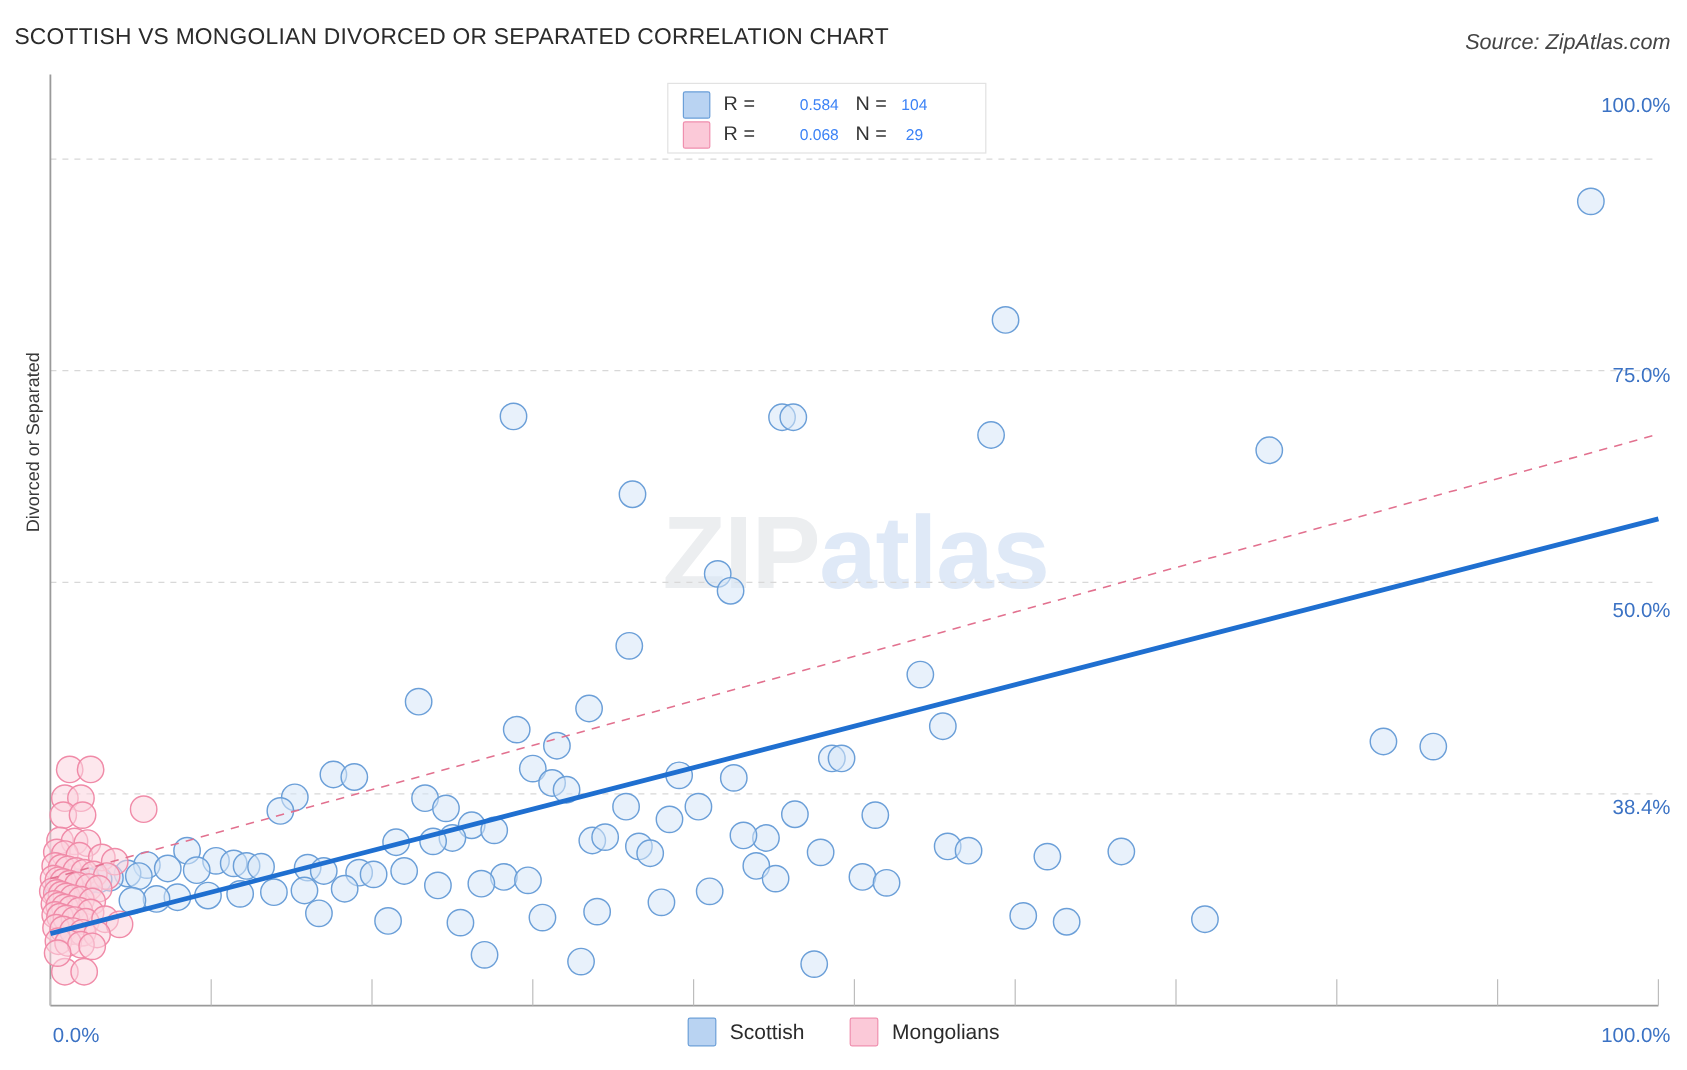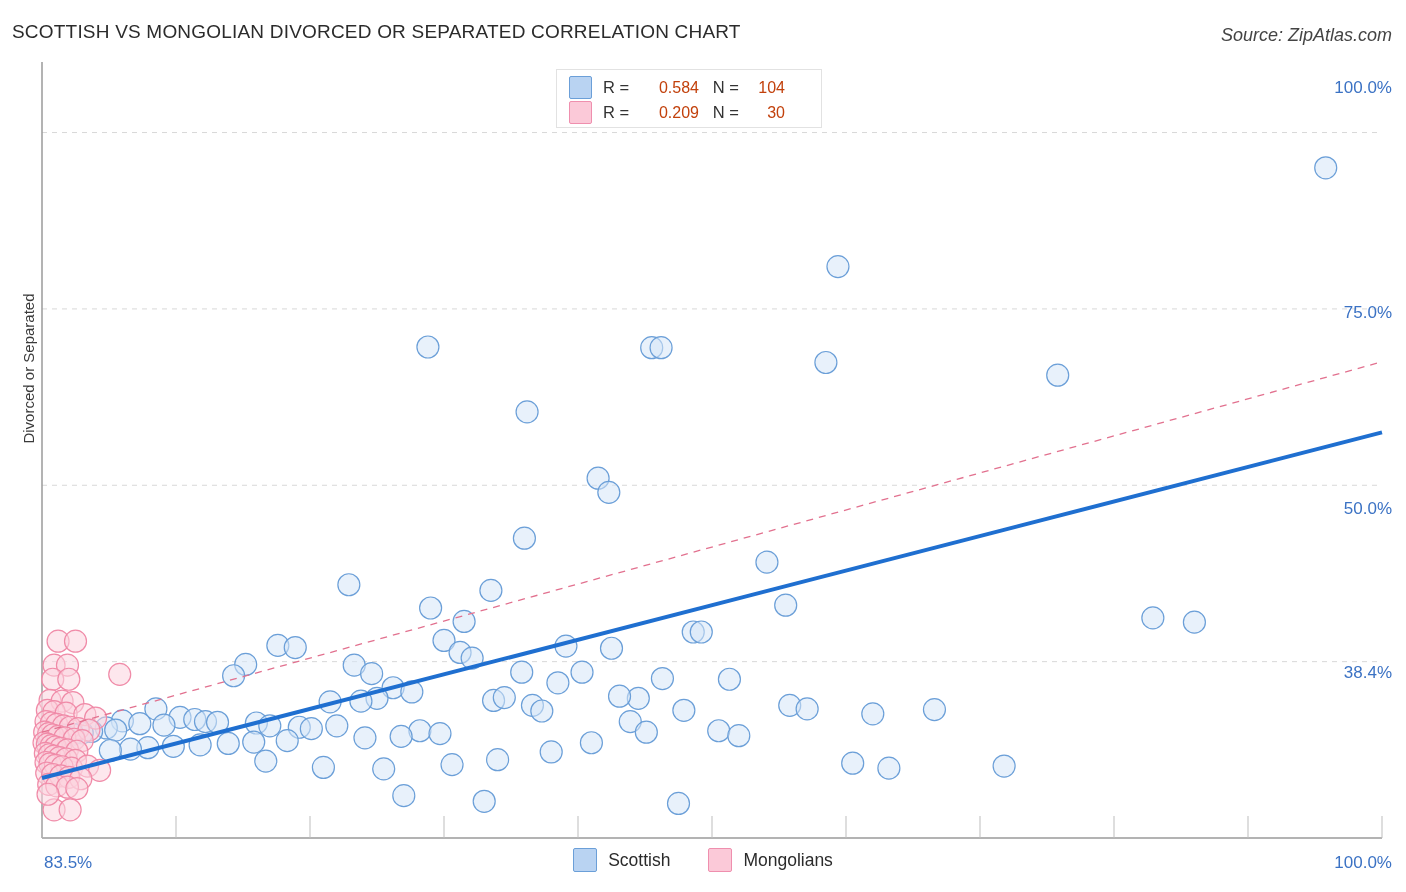--- a/index.html
+++ b/index.html
@@ -89,25 +89,25 @@
   .swatch {
     width: 21px;
     height: 21px;
     border-radius: 2px;
     margin-right: 11px;
     flex: 0 0 auto;
   }
   .sw-blue { background: #b9d3f2; border: 1px solid #6b9fd8; }
   .sw-pink { background: #fbc9d8; border: 1px solid #ef8fae; }
   .lbl { font-size: 16.5px; color: #333333; }
-  .val { font-size: 16px; color: #c2410c; }
+  .val { font-size: 13px; color: #3b82f6; }
   .stat-r { width: 34px; display: inline-block; }
   .stat-rv { width: 62px; display: inline-block; text-align: right; }
   .stat-n { width: 40px; display: inline-block; text-align: right; }
-  .stat-nv { width: 46px; display: inline-block; text-align: right; }
+  .stat-nv { width: 46px; display: inline-block; text-align: center; }
   .footlegend {
     position: absolute;
     left: 0;
     top: 848px;
     width: 1406px;
     display: flex;
     justify-content: center;
     align-items: center;
     gap: 38px;
   }
@@ -128,20 +128,23 @@
   .wm-atlas { color: #dfe9f7; }
 </style>
 </head>
 <body>
 
 <div id="chart-root">
 
   <div class="title">SCOTTISH VS MONGOLIAN DIVORCED OR SEPARATED CORRELATION CHART</div>
   <div class="source">Source: ZipAtlas.com</div>
 
+  <div class="watermark">
+    <span class="wm-zip">ZIP</span><span class="wm-atlas">atlas</span>
+  </div>
 
   <div class="ylabel">Divorced or Separated</div>
 
   <svg class="plot" id="plot-svg" width="1406" height="892">
       <line x1="42" y1="132.54545454545462" x2="1382" y2="132.54545454545462" stroke="#d8d8d8" stroke-width="1" stroke-dasharray="5,5"></line>
       <line x1="42" y1="308.909090909091" x2="1382" y2="308.909090909091" stroke="#d8d8d8" stroke-width="1" stroke-dasharray="5,5"></line>
       <line x1="42" y1="485.2727272727273" x2="1382" y2="485.2727272727273" stroke="#d8d8d8" stroke-width="1" stroke-dasharray="5,5"></line>
       <line x1="42" y1="661.6363636363636" x2="1382" y2="661.6363636363636" stroke="#d8d8d8" stroke-width="1" stroke-dasharray="5,5"></line>
       <line x1="42" y1="62" x2="42" y2="838" stroke="#9a9a9a" stroke-width="1.5"></line>
       <line x1="42" y1="838" x2="1382" y2="838" stroke="#9a9a9a" stroke-width="1.5"></line>
@@ -327,37 +330,37 @@
       </g>
       <line x1="42" y1="732.1818181818182" x2="1382" y2="361.8181818181818" stroke="#e2718f" stroke-width="1.3" stroke-dasharray="7,6"></line>
       <line x1="42" y1="778.0363636363636" x2="1382" y2="432.3636363636364" stroke="#1f6fd0" stroke-width="4"></line>
     </svg>
 
   <div class="ytick" id="yt0" style="top:78px;">100.0%</div>
   <div class="ytick" id="yt1" style="top:281px;margin-top:22px;">75.0%</div>
   <div class="ytick" id="yt2" style="top:499px;">50.0%</div>
   <div class="ytick" id="yt3" style="top:663px;">38.4%</div>
 
-  <div class="xtick" style="left:44px; top:853px;">83.5%</div>
+  <div class="xtick" style="left:44px; top:853px;">0.0%</div>
   <div class="xtick" style="right:14px; top:853px;">100.0%</div>
 
   <div class="statbox">
     <div class="statrow">
       <span class="swatch sw-blue"></span>
       <span class="lbl stat-r">R =</span>
       <span class="val stat-rv">0.584</span>
       <span class="lbl stat-n">N =</span>
       <span class="val stat-nv">104</span>
     </div>
     <div class="statrow">
       <span class="swatch sw-pink"></span>
       <span class="lbl stat-r">R =</span>
-      <span class="val stat-rv">0.209</span>
+      <span class="val stat-rv">0.068</span>
       <span class="lbl stat-n">N =</span>
-      <span class="val stat-nv">30</span>
+      <span class="val stat-nv">29</span>
     </div>
   </div>
 
   <div class="footlegend">
     <div class="fitem">
       <span class="fsw" id="fsw0" style="background: rgb(185, 211, 242); border: 1px solid rgb(107, 159, 216);"></span>
       <span class="ftxt">Scottish</span>
     </div>
     <div class="fitem">
       <span class="fsw" id="fsw1" style="background: rgb(251, 201, 216); border: 1px solid rgb(239, 143, 174);"></span>

